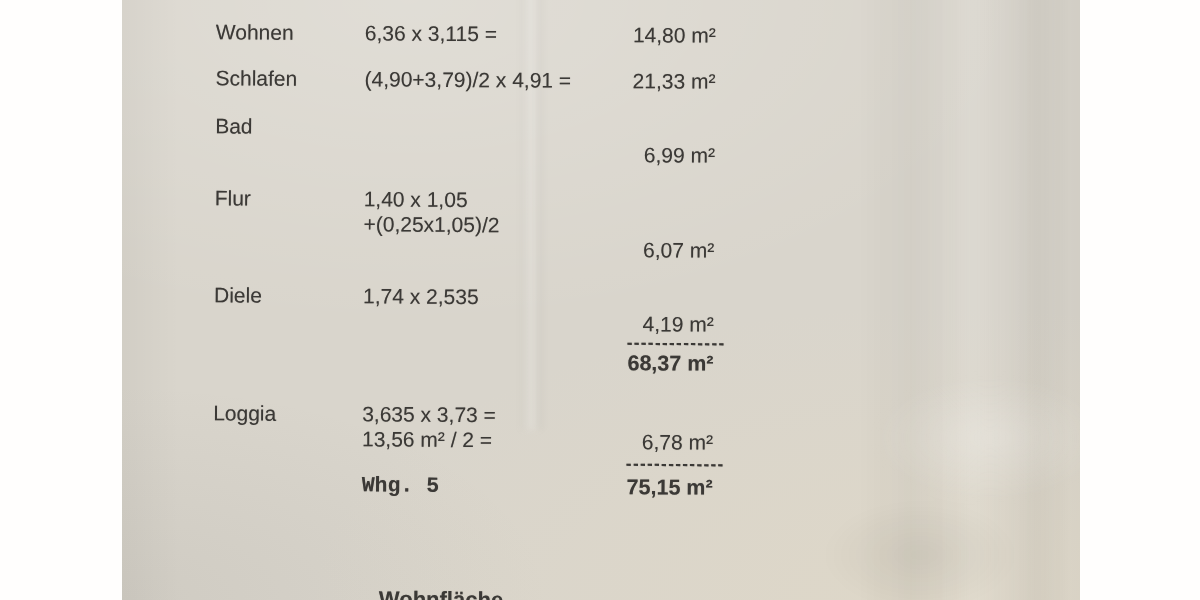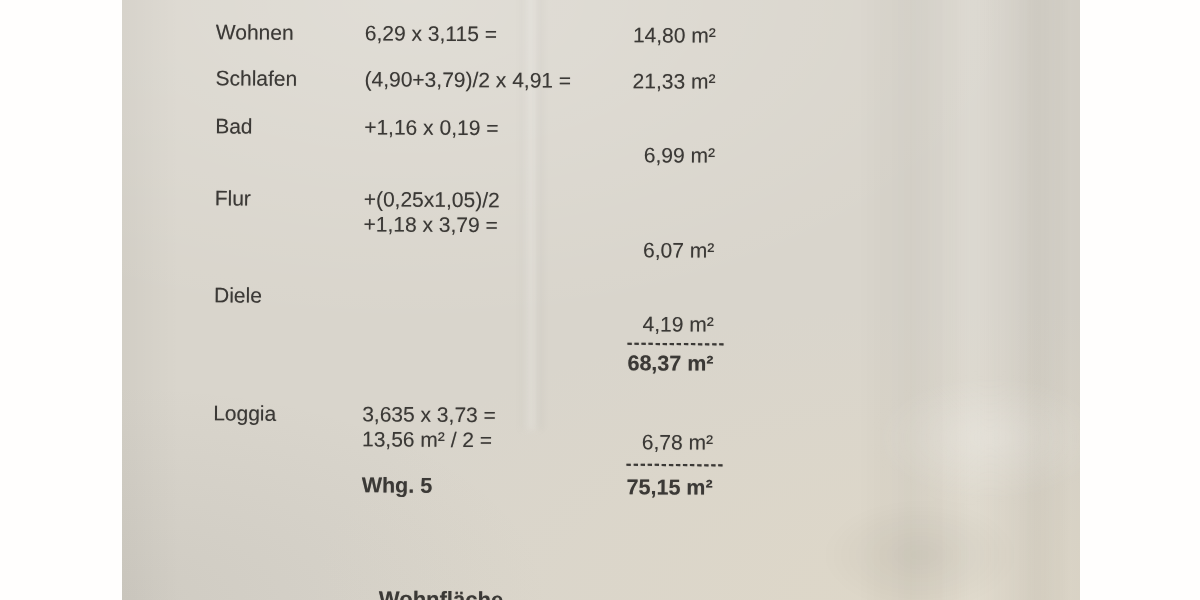--- a/index.html
+++ b/index.html
@@ -86,20 +86,21 @@
     letter-spacing: 1.4px;
     white-space: nowrap;
     overflow: visible;
   }
   .total-label {
     position: absolute; left: 241px;
     font-weight: 700;
     line-height: 25px;
     white-space: nowrap;
     font-size: 21.5px;
+    font-family: Liberation Mono, monospace;
   }
   .sum {
     position: absolute; left: 428px;
     width: 164px; text-align: right;
     font-weight: 700;
     font-size: 21.5px;
     line-height: 25px;
     white-space: nowrap;
   }
   .partial {
@@ -117,53 +118,53 @@
   <div class="photo">
     <div class="crease"></div>
     <div class="streaks"></div>
     <div class="wrinkle"></div>
 
     <div class="doc">
 
       <div class="row" style="top:22px">
         <div class="room">Wohnen</div>
         <div class="formula">
-          <div class="fline">6,29 x 3,115 =</div>
+          <div class="fline">6,36 x 3,115 =</div>
         </div>
         <div class="result" style="top:0px">14,80 m²</div>
       </div>
 
       <div class="row" style="top:68px">
         <div class="room">Schlafen</div>
         <div class="formula">
           <div class="fline">(4,90+3,79)/2 x 4,91 =</div>
         </div>
         <div class="result" style="top:0px">21,33 m²</div>
       </div>
 
       <div class="row" style="top:116px">
         <div class="room">Bad</div>
         <div class="formula">
-          <div class="fline">+1,16 x 0,19 =</div>
         </div>
         <div class="result" style="top:26px">6,99 m²</div>
       </div>
 
       <div class="row" style="top:188px">
         <div class="room">Flur</div>
         <div class="formula">
+          <div class="fline">1,40 x 1,05</div>
           <div class="fline">+(0,25x1,05)/2</div>
-          <div class="fline">+1,18 x 3,79 =</div>
         </div>
         <div class="result" style="top:49px">6,07 m²</div>
       </div>
 
       <div class="row" style="top:285px">
         <div class="room">Diele</div>
         <div class="formula">
+          <div class="fline">1,74 x 2,535</div>
         </div>
         <div class="result" style="top:26px">4,19 m²</div>
       </div>
 
       <div class="divider" style="top:336px">--------------</div>
       <div class="sum" style="top:351px">68,37 m²</div>
 
       <div class="row" style="top:403px">
         <div class="room">Loggia</div>
         <div class="formula">

